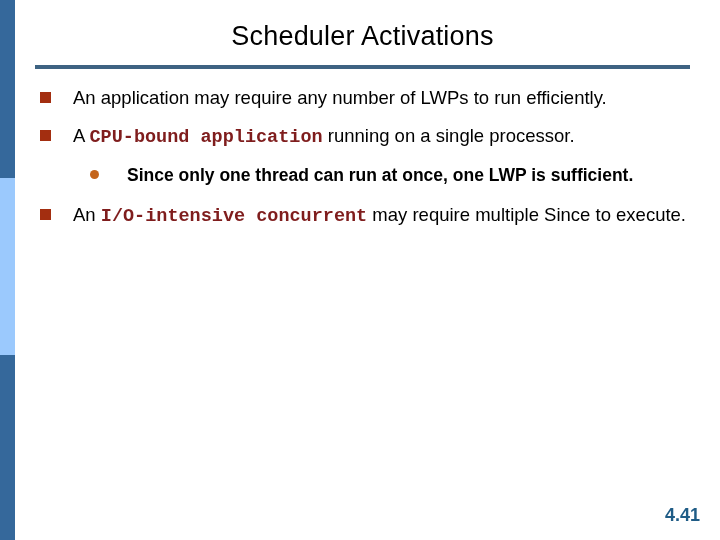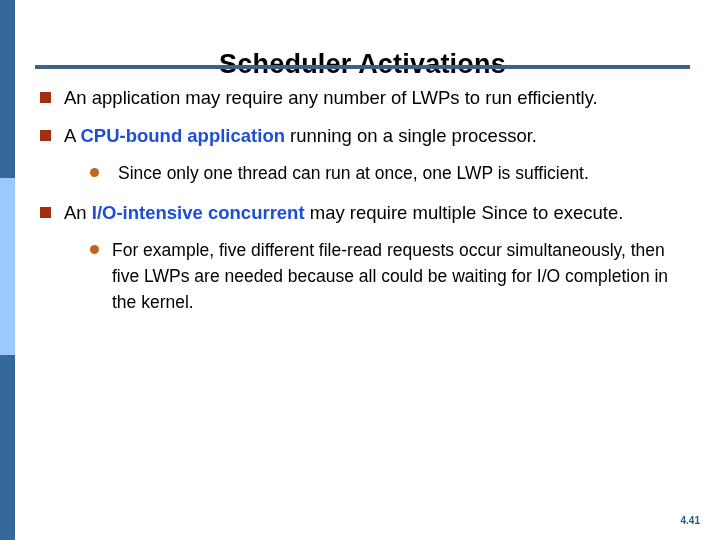--- a/index.html
+++ b/index.html
@@ -32,25 +32,24 @@
   #side-bar-bottom { top: 355px; height: 185px; background: #35689B; }
 
   
   #title {
     position: absolute;
     left: 35px;
     top: 22px;
     width: 655px;
     text-align: center;
     font-size: 27px;
-    font-weight: 700;
+    font-weight: 400;
     color: #000000;
     letter-spacing: 0.2px;
     line-height: 1.1;
-    margin-top: 28px;
   }
   #title-rule {
     position: absolute;
     left: 35px;
     top: 65px;
     width: 655px;
     height: 4px;
     background: #3E6382;
   }
 
@@ -58,20 +57,21 @@
   #body {
     position: absolute;
     left: 40px;
     top: 84px;
     width: 655px;
   }
 
   .bullet-row {
     display: flex;
     align-items: flex-start;
+    gap: 9px;
   }
 
   
   .lvl1 {
     margin-bottom: 11px;
   }
   .lvl1 .marker {
     width: 24px;
     flex: 0 0 24px;
     padding-top: 8px;
@@ -109,33 +109,34 @@
     border-radius: 50%;
     background: #C4641B;
   }
   .lvl2 .txt {
     flex: 1 1 auto;
     font-size: 17.5px;
     line-height: 1.50;
     color: #000000;
     font-weight: 500;
   }
-  .lvl2.pad .txt { padding-left: 6px; }
+  .lvl2.pad .txt { padding-left: 6px; font-weight: bold; }
 
   .hl {
-    color: #1d4ed8;
+    color: #7f1d1d;
     font-weight: 700;
+    font-family: Liberation Mono, monospace;
   }
 
   
   #page-number {
     position: absolute;
     right: 20px;
     bottom: 14px;
-    font-size: 10px;
+    font-size: 18px;
     font-weight: 700;
     color: #1F5C86;
   }
 </style>
 </head>
 <body>
 
 <div id="slide">
 
   <div class="side-bar" id="side-bar-top"></div>
@@ -169,24 +170,18 @@
     </div>
 
     <div class="bullet-row lvl1">
       <span class="marker">
           <i class="sq"></i>
         </span>
       <span class="txt"><span>An </span><span class="hl">I/O-intensive concurrent</span><span> may require multiple Since to execute.</span></span>
     </div>
 
 
-    <div class="bullet-row lvl2">
-      <span class="marker">
-          <i class="dot"></i>
-        </span>
-      <span class="txt">For example, five different file-read requests occur simultaneously, then five LWPs are needed because all could be waiting for I/O completion in the kernel.</span>
-    </div>
 
   </div>
 
   <div id="page-number">4.41</div>
 
 </div>
 
 </body></html>

